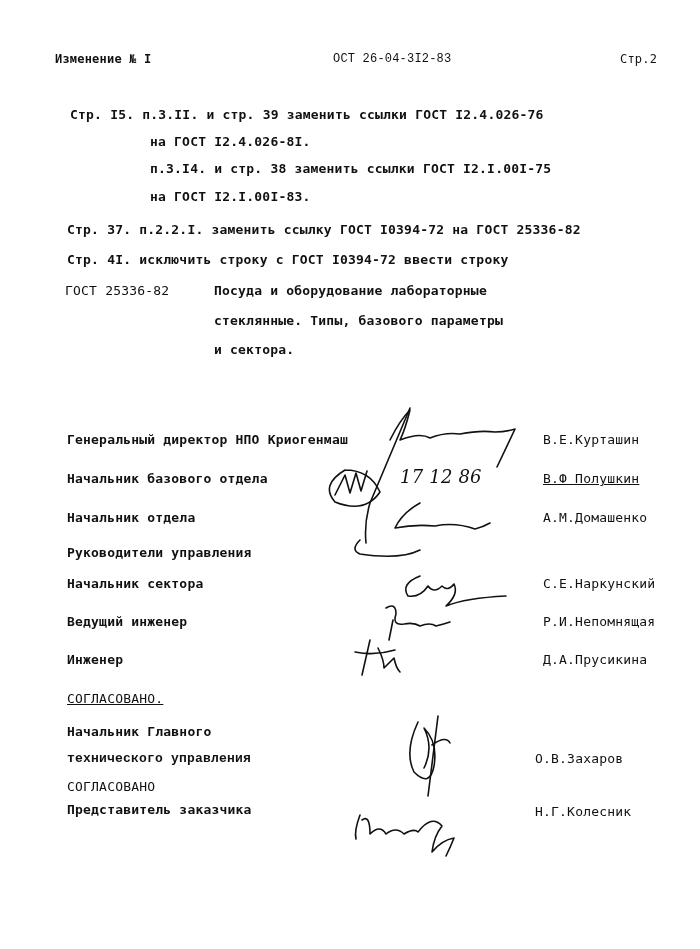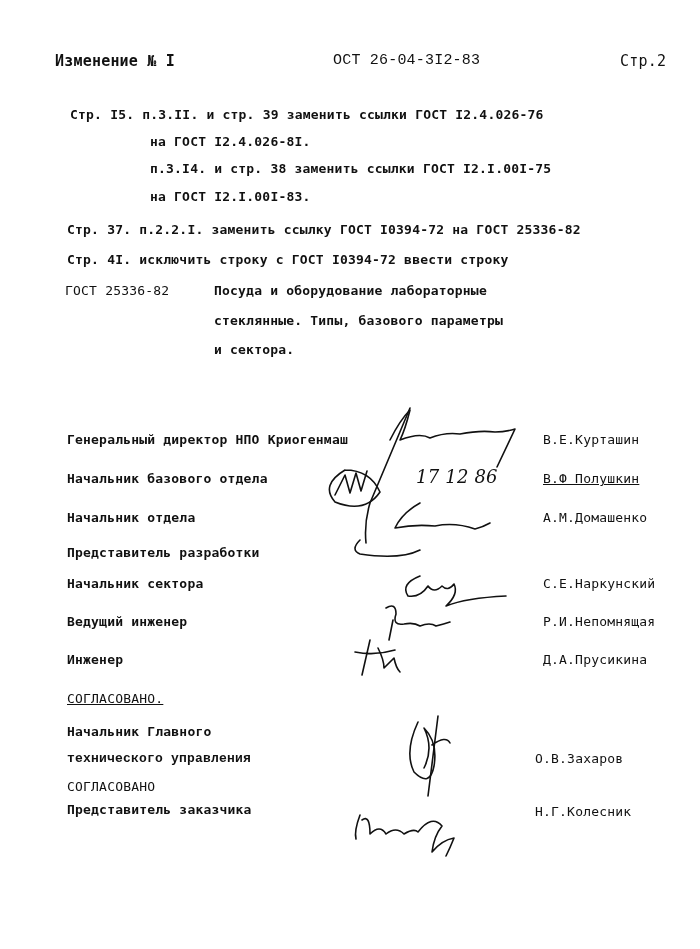--- a/index.html
+++ b/index.html
@@ -2,21 +2,21 @@
 <html><head>
 <meta charset="utf-8">
 <style>
   html, body { margin: 0; padding: 0; background: #ffffff; }
   body {
     width: 700px; height: 949px; position: relative; overflow: hidden;
     font-family: "DejaVu Sans Mono", "Liberation Mono", monospace;
     color: #111111;
   }
   .t { position: absolute; white-space: nowrap; font-size: 13px; font-weight: bold; letter-spacing: 0.2px; }
-  .hdr { font-size: 15px; }
+  .hdr { font-size: 12px; }
   .light { font-weight: normal; }
   svg.sig { position: absolute; overflow: visible; }
   svg.sig path { fill: none; stroke: #111; stroke-width: 1.6; stroke-linecap: round; stroke-linejoin: round; }
 </style>
 </head>
 <body>
 
 <div class="t hdr" style="left:55px;top:52px;">Изменение № I</div>
 <div class="t hdr light" style="left:333px;top:52px;font-family:Liberation Mono, monospace;">ОСТ 26-04-3I2-83</div>
 <div class="t hdr light" style="left:620px;top:52px;">Стр.2</div>
@@ -31,23 +31,23 @@
 <div class="t" style="left:214px;top:283px;">Посуда и оборудование лабораторные</div>
 <div class="t" style="left:214px;top:313px;">стеклянные. Типы, базового параметры</div>
 <div class="t" style="left:214px;top:342px;">и сектора.</div>
 
 <div class="t" style="left:67px;top:432px;">Генеральный директор НПО Криогенмаш</div>
 <div class="t light" style="left:543px;top:432px;">В.Е.Курташин</div>
 <div class="t" style="left:67px;top:471px;">Начальник базового отдела</div>
 <div class="t light" style="left:543px;top:471px;text-decoration:underline;">В.Ф Полушкин</div>
 <div class="t" style="left:67px;top:510px;">Начальник отдела</div>
 <div class="t light" style="left:543px;top:510px;">А.М.Домашенко</div>
-<div class="t light" style="left:416px;top:466px;font-family:'DejaVu Serif',serif;font-style:italic;font-size:18px;font-weight:normal;">17 12 86</div>
+<div class="t light" style="left:400px;top:466px;font-family:'DejaVu Serif',serif;font-style:italic;font-size:18px;font-weight:normal;">17 12 86</div>
 
-<div class="t" style="left:67px;top:545px;">Представитель разработки</div>
+<div class="t" style="left:67px;top:545px;">Руководители управления</div>
 <div class="t" style="left:67px;top:576px;">Начальник сектора</div>
 <div class="t light" style="left:543px;top:576px;">С.Е.Наркунский</div>
 <div class="t" style="left:67px;top:614px;">Ведущий инженер</div>
 <div class="t light" style="left:543px;top:614px;">Р.И.Непомнящая</div>
 <div class="t" style="left:67px;top:652px;">Инженер</div>
 <div class="t light" style="left:543px;top:652px;">Д.А.Прусикина</div>
 
 <div class="t light" style="left:67px;top:691px;text-decoration:underline;">СОГЛАСОВАНО.</div>
 <div class="t" style="left:67px;top:724px;">Начальник Главного</div>
 <div class="t" style="left:67px;top:751px;font-family:Liberation Mono, monospace;">технического управления</div>

